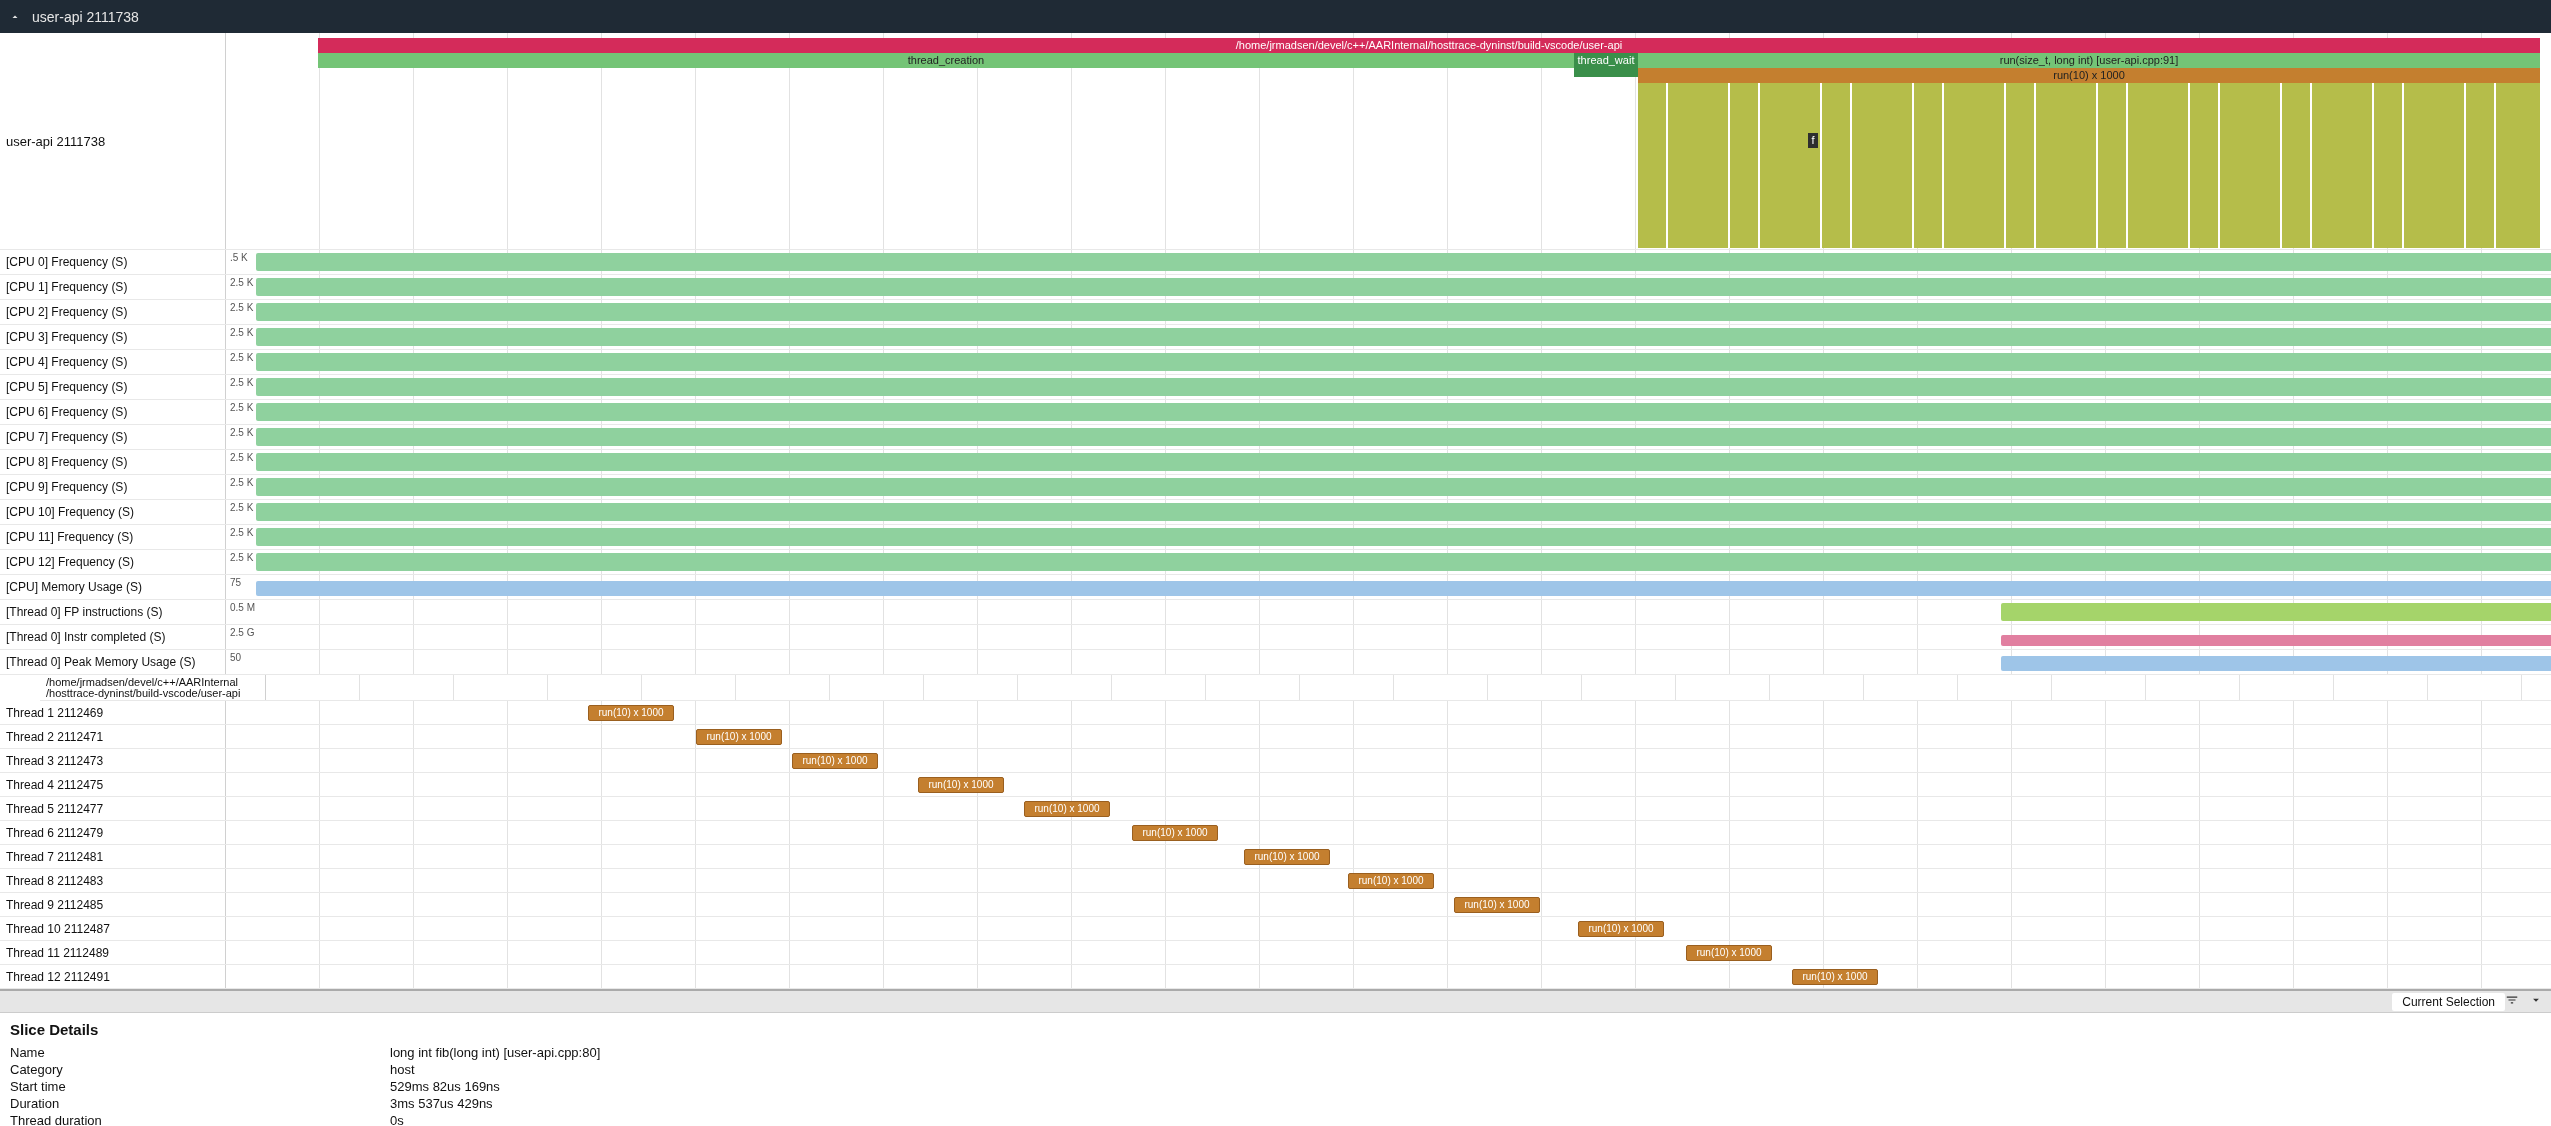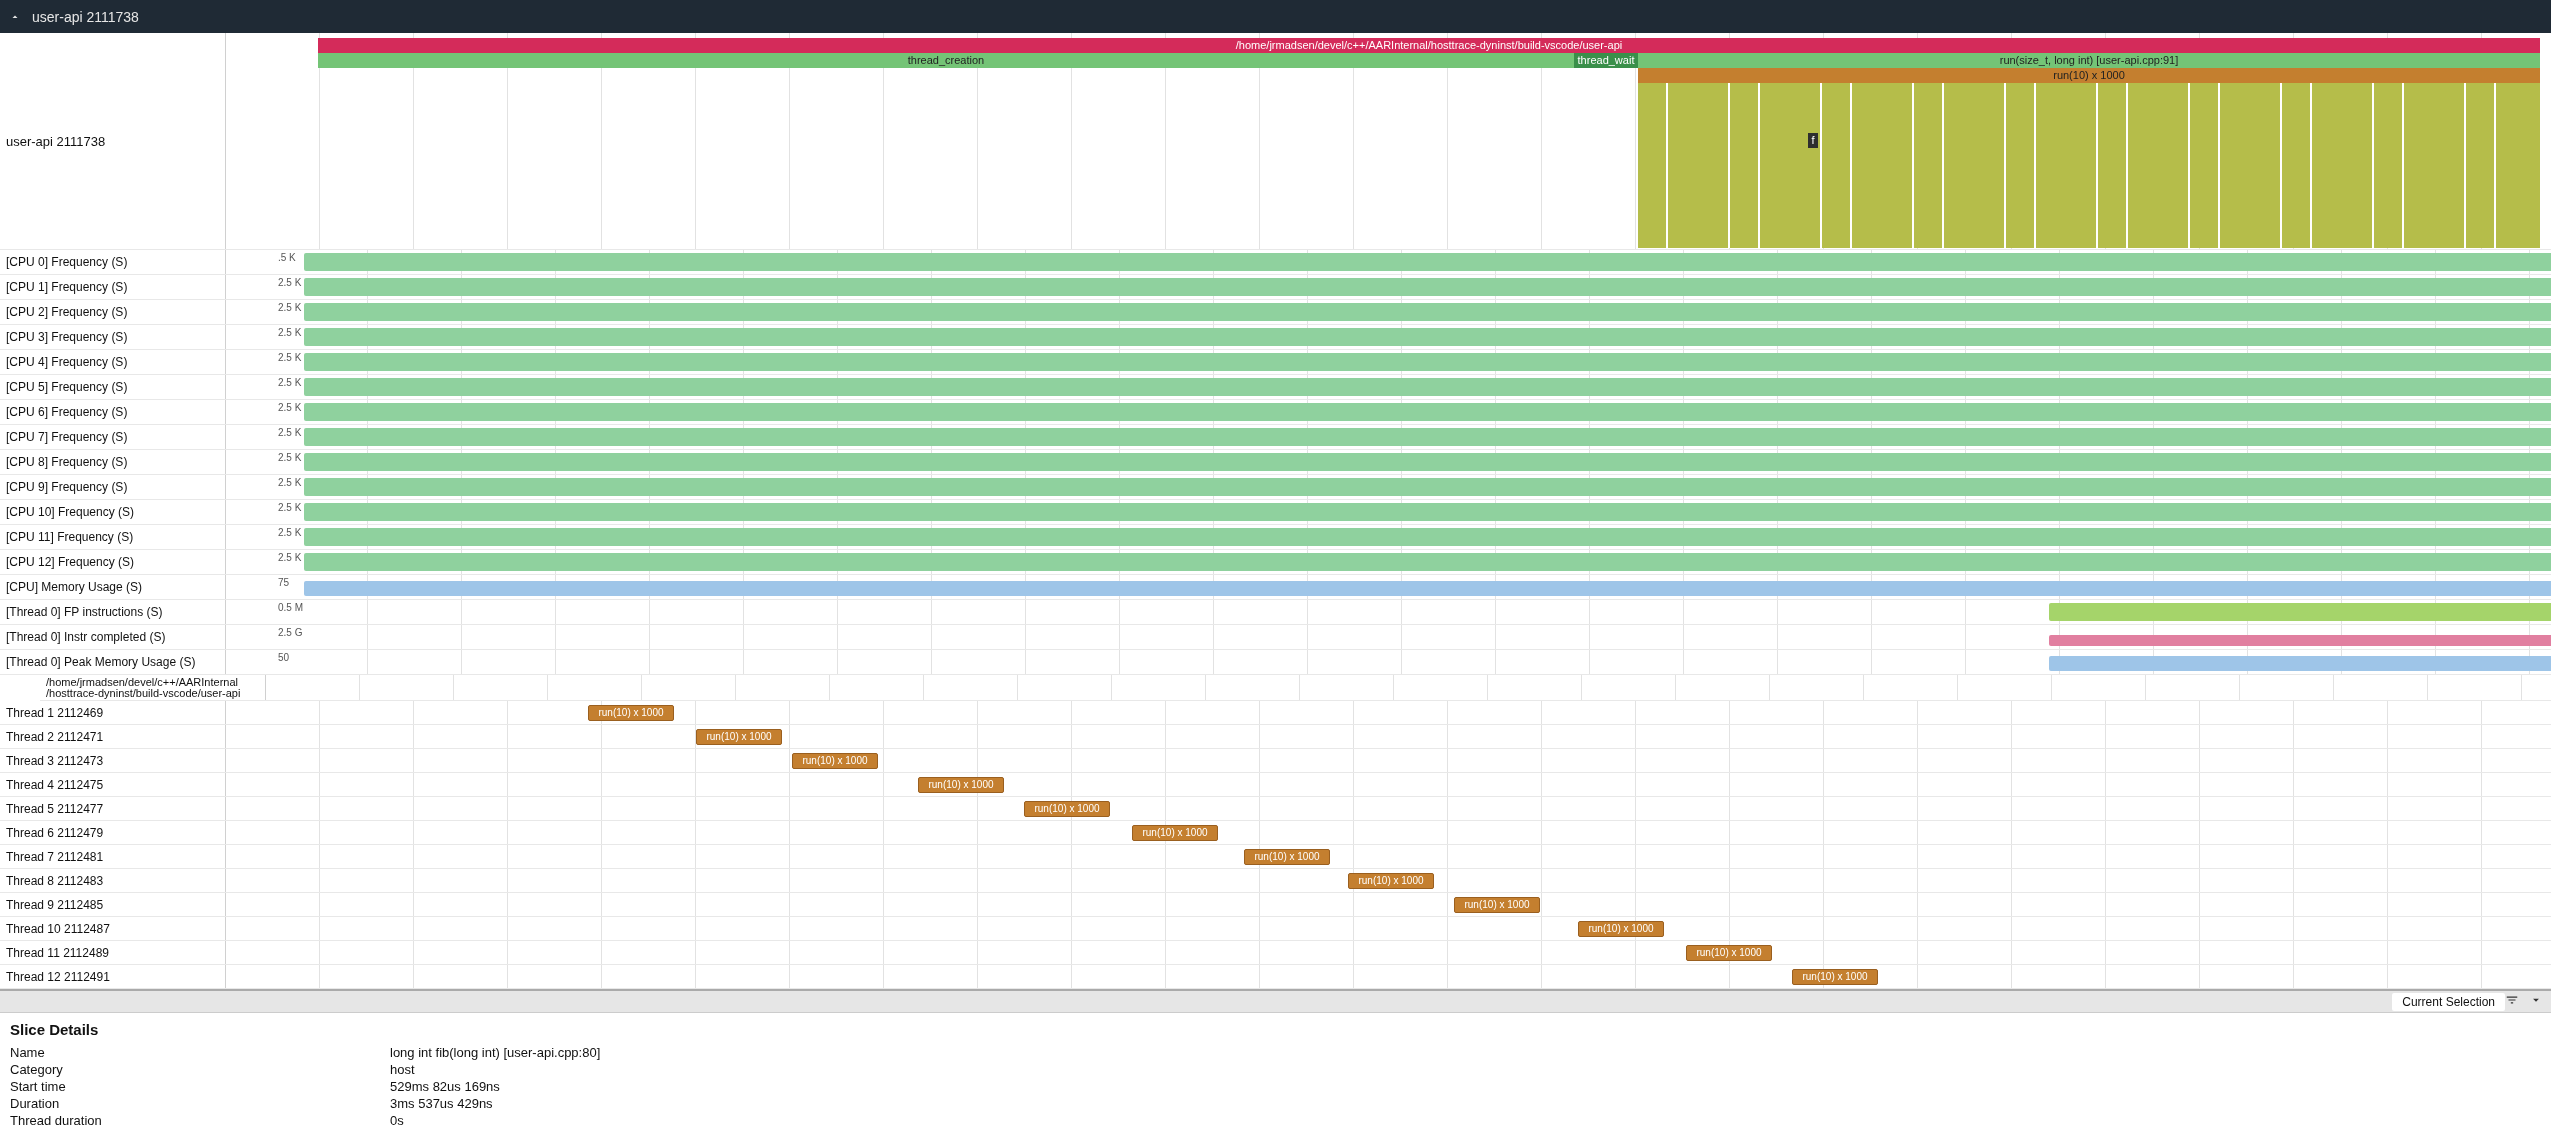--- a/index.html
+++ b/index.html
@@ -29,21 +29,21 @@
 .bar-pink   { background: #d42b5a; color: #fff; }
 .bar-green  { background: #74c476; }
 .bar-dgreen { background: #3a8f4a; color: #fff; }
 .bar-brown  { background: #c47f2f; }
 .bar-dark   { background: #2e2e2e; color: #fff; }
 .flame-stripes { position: absolute; background: #b5bd4a;
   background-image: repeating-linear-gradient(to right, #b5bd4a 0, #b5bd4a 28px, #ffffff 28px, #ffffff 30px, #b5bd4a 30px, #b5bd4a 90px, #ffffff 90px, #ffffff 92px);
 }
 
 
-.counter-track { height: 25px; gap: 48px; }
+.counter-track { height: 25px; }
 .counter-track .label-col { font-size: 12px; }
 .counter-val { position: absolute; left: 4px; top: 2px; font-size: 10px; color: #555; z-index: 2; }
 .counter-fill { position: absolute; top: 3px; bottom: 3px; left: 30px; right: 0; background: #8fd19e; border-top-left-radius: 2px; border-bottom-left-radius: 2px; }
 .counter-fill.blue { background: #9ec5e8; top: 6px; }
 .counter-fill.timed-green { left: 1775px; background: #a5d46a; }
 .counter-fill.timed-pink  { left: 1775px; background: #e17fa0; top: 10px; bottom: 3px; }
 .counter-fill.timed-blue  { left: 1775px; background: #9ec5e8; top: 6px; }
 
 
 .path-header { height: 26px; margin-left: 40px; }
@@ -80,21 +80,21 @@
 
 <div class="grid-row process-track">
   <div class="label-col">user-api 2111738</div>
   <div class="timeline-col">
     <div class="flame-root">
 
       <div class="flame-bar bar-pink" style="left:0; width:2222px; top:0;  height:15px;">/home/jrmadsen/devel/c++/AARInternal/hosttrace-dyninst/build-vscode/user-api</div>
 
       <div class="flame-bar bar-green" style="left:0; width:1256px; top:15px; height:15px;">thread_creation</div>
 
-      <div class="flame-bar bar-dgreen" style="left:1256px; width:64px; top:15px; height:15px;">thread_wait</div>
+      <div class="flame-bar bar-dgreen" style="left:1256px; width:64px; top:15px; height:24px;">thread_wait</div>
 
       <div class="flame-bar bar-green" style="left:1320px; width:902px; top:15px; height:15px;">run(size_t, long int) [user-api.cpp:91]</div>
 
       <div class="flame-bar bar-brown" style="left:1320px; width:902px; top:30px; height:15px;">run(10) x 1000</div>
 
       <div class="flame-stripes" style="left:1320px; width:902px; top:45px; height:165px;"></div>
 
       <div class="flame-bar bar-dark" style="left:1490px; width:10px; top:95px; height:15px;">f</div>
     </div>
   </div>

